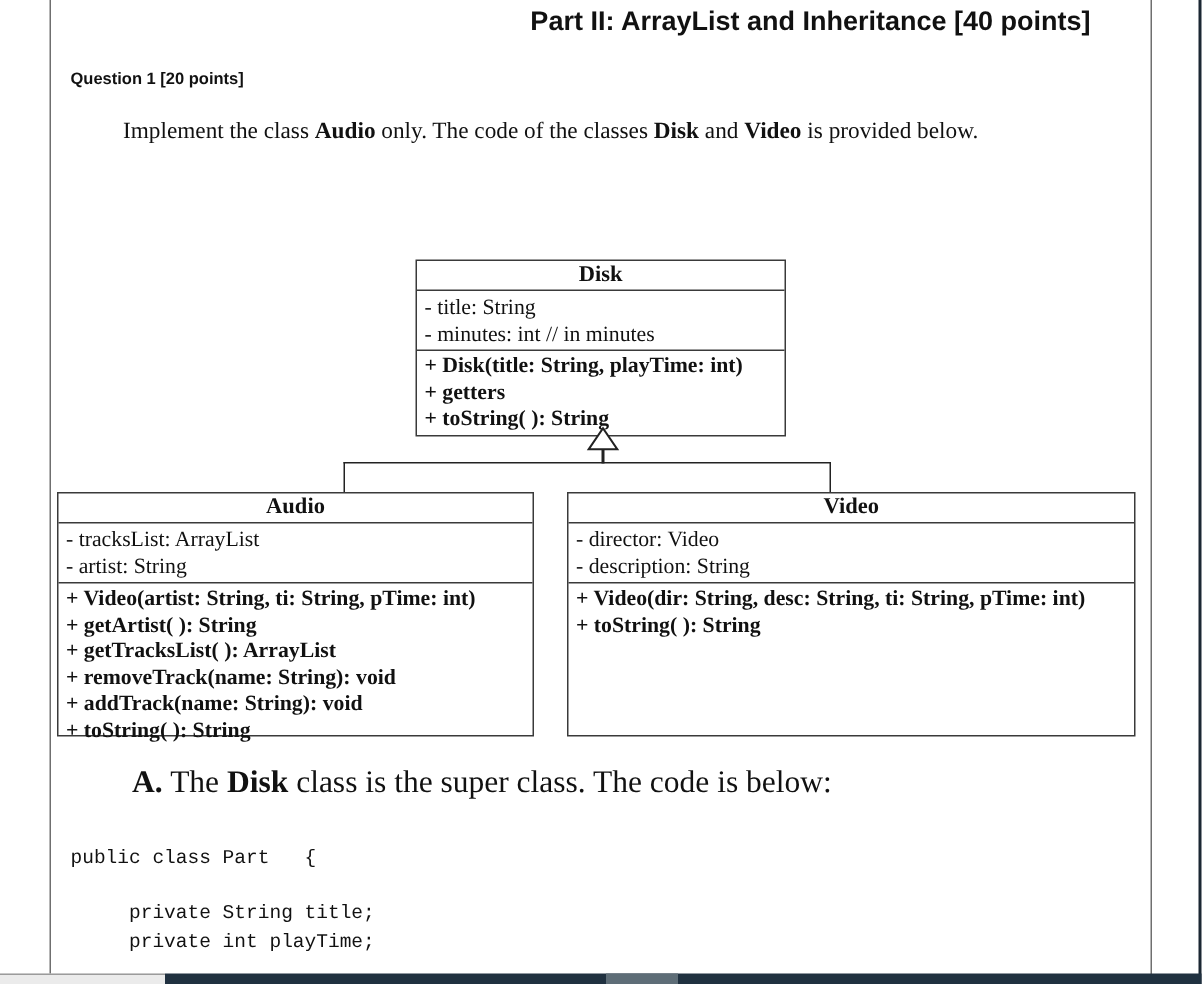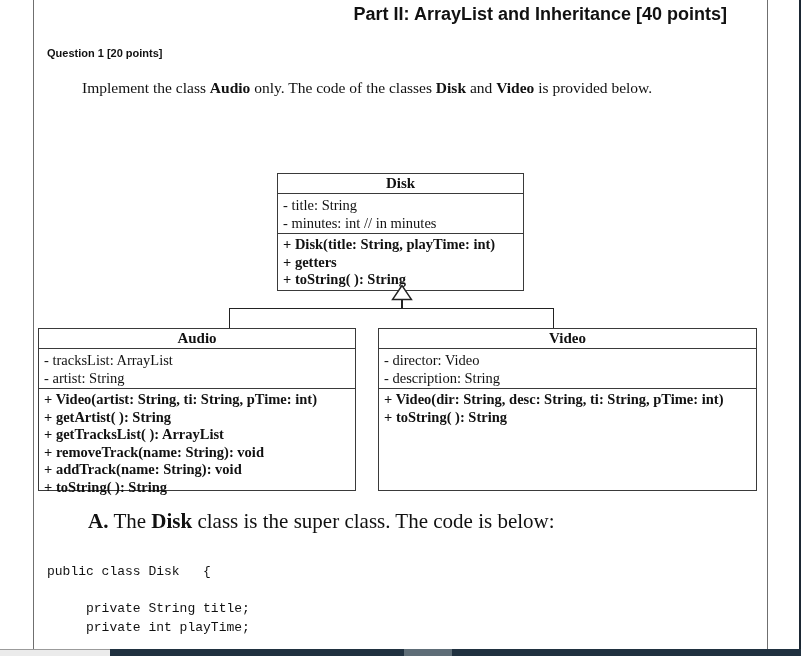--- a/index.html
+++ b/index.html
@@ -130,21 +130,21 @@
     </div>
   <div class="uml-methods">
       <div>+ Video(dir: String, desc: String, ti: String, pTime: int)</div>
       <div>+ toString( ): String</div>
     </div>
 </div>
 
 <div class="abs section-a"><b class="label">A.</b><span>The </span><b>Disk</b><span> class is the super class. The code is below:</span></div>
 
 <div class="abs codeblock">
-    <div>public class Disk   {</div>
+    <div>public class Part   {</div>
     <div></div>
     <div>     private String title;</div>
     <div>     private int playTime;</div>
   </div>
 
 <div class="abs bar-light"></div>
 <div class="abs bar-dark"></div>
 <div class="abs bar-thumb"></div>
 
 </body></html>

